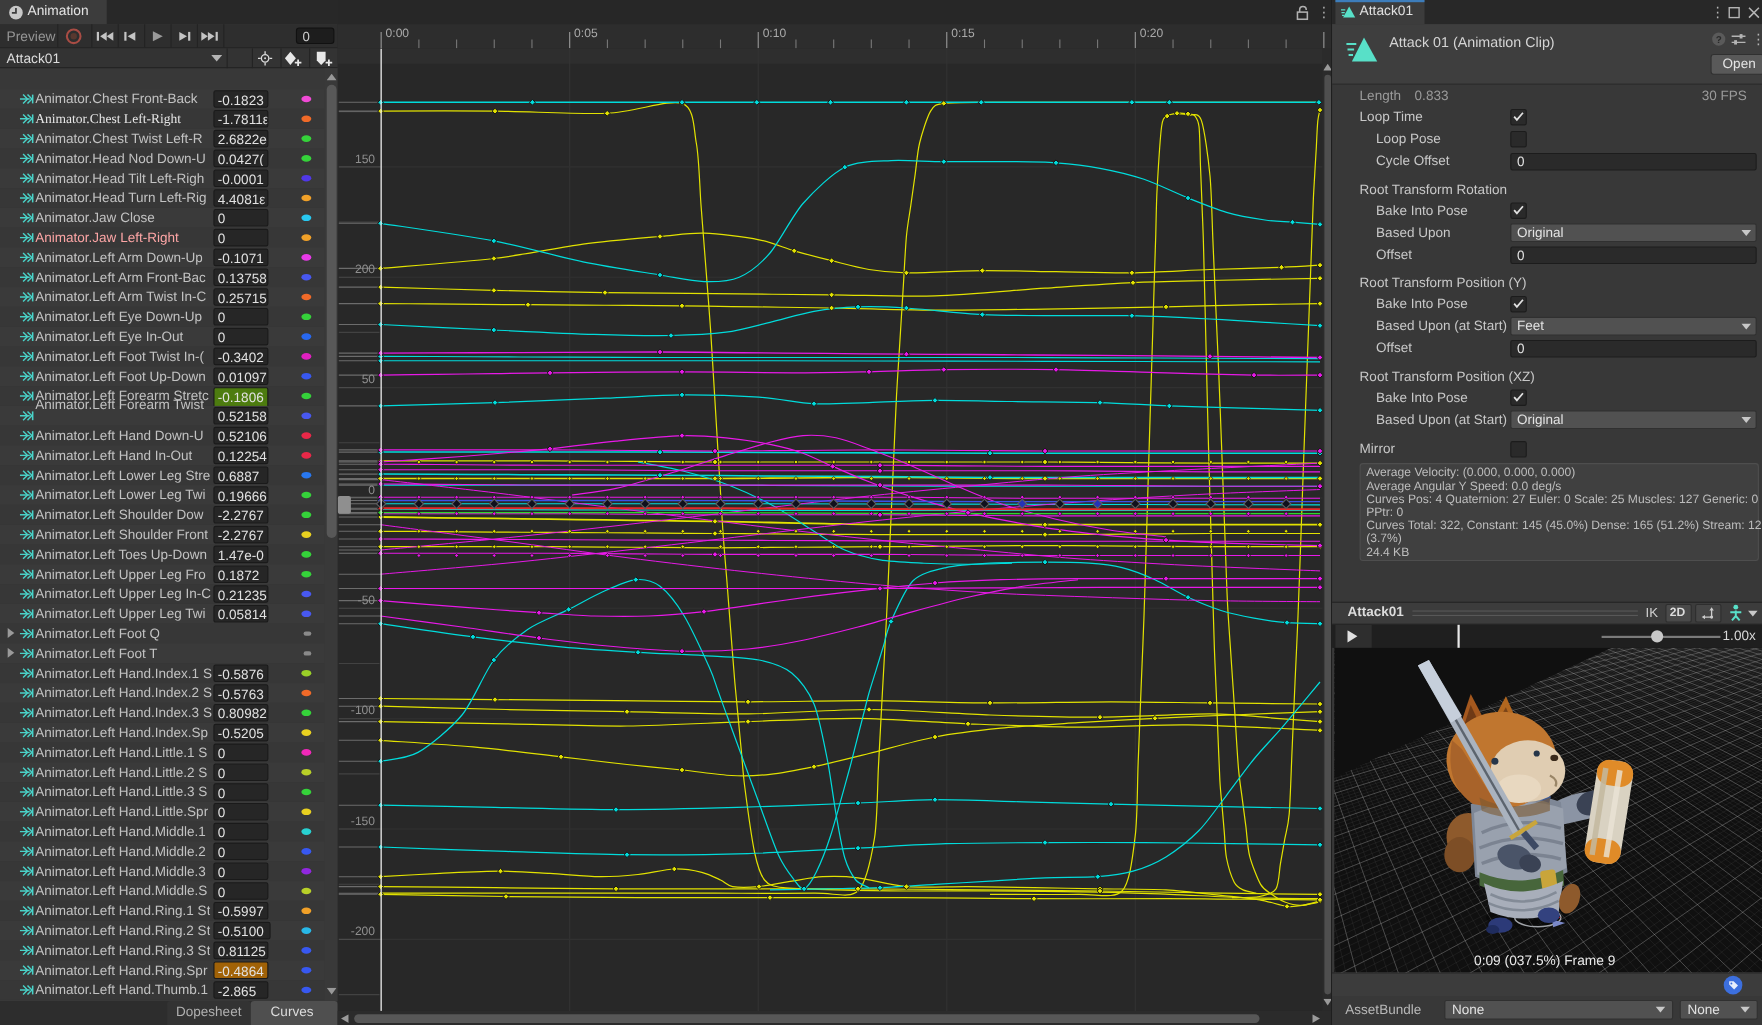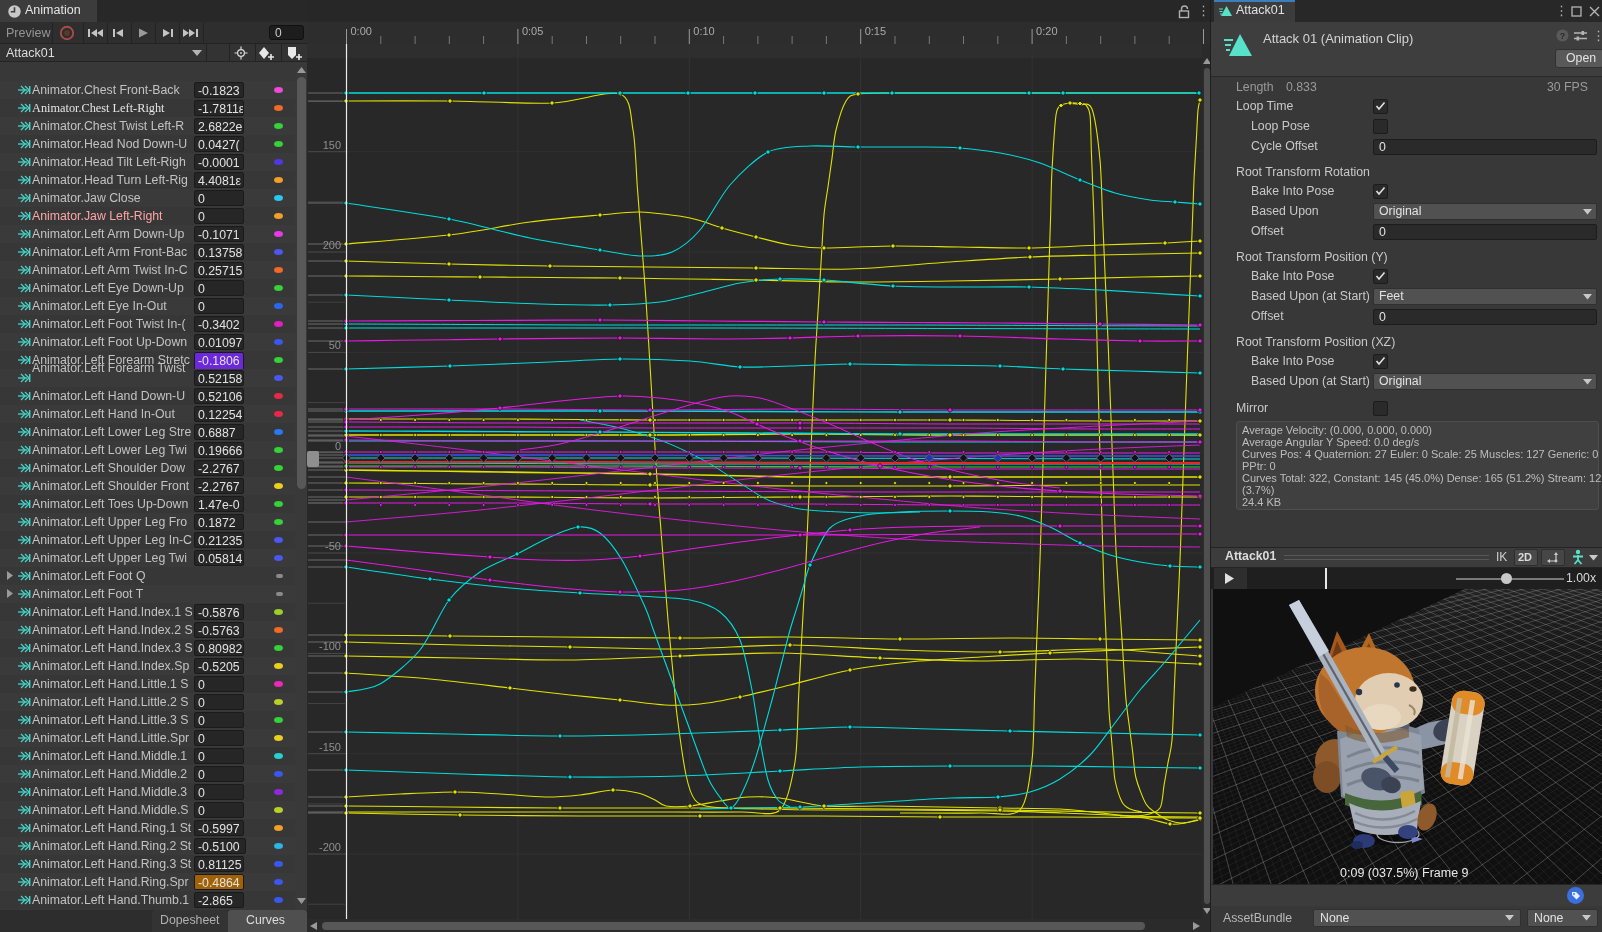--- a/index.html
+++ b/index.html
@@ -244,21 +244,21 @@
     </div>
 <div class="abs" style="left:274px;top:338.5px;width:9px;height:6px;border-radius:50%;background:#3858f0;"></div>
 <div class="abs" style="left:0;top:350.5px;width:295px;height:18px;background:#373737;"></div>
 <svg class="abs" style="left:18px;top:353.5px;" width="13" height="12" viewBox="0 0 13 12">
       <path d="M0 6 H9" stroke="#4ad2c8" stroke-width="1.3"></path>
       <path d="M3 2 L7 6 L3 10" stroke="#4ad2c8" stroke-width="1.3" fill="none"></path>
       <path d="M7 2 L11 6 L7 10" stroke="#4ad2c8" stroke-width="1.3" fill="none"></path>
       <rect x="11" y="2" width="1.4" height="8" fill="#4ad2c8"></rect>
     </svg>
 <div class="txt" style="left:32px;top:352.5px;font-size:12.3px;color:#c2c2c2;max-width:162px;overflow:hidden;">Animator.Left Forearm Stretc</div>
-<div class="abs" style="left:194px;top:351.5px;width:50px;height:28px;background:#6d28d9;border:1px solid #1a1a1a;border-radius:2px;overflow:hidden;padding-left:17px;">
+<div class="abs" style="left:194px;top:351.5px;width:50px;height:28px;background:#4d7c0f;border:1px solid #1a1a1a;border-radius:2px;overflow:hidden;padding-left:17px;">
       <div class="txt" style="left:3px;top:1px;font-size:12.3px;color:#e2e2e2;">-0.1806</div>
     </div>
 <div class="abs" style="left:274px;top:356.5px;width:9px;height:6px;border-radius:50%;background:#35d23a;"></div>
 <div class="abs" style="left:0;top:368.5px;width:295px;height:18px;background:#3a3a3a;"></div>
 <svg class="abs" style="left:18px;top:371.5px;" width="13" height="12" viewBox="0 0 13 12">
       <path d="M0 6 H9" stroke="#4ad2c8" stroke-width="1.3"></path>
       <path d="M3 2 L7 6 L3 10" stroke="#4ad2c8" stroke-width="1.3" fill="none"></path>
       <path d="M7 2 L11 6 L7 10" stroke="#4ad2c8" stroke-width="1.3" fill="none"></path>
       <rect x="11" y="2" width="1.4" height="8" fill="#4ad2c8"></rect>
     </svg>

